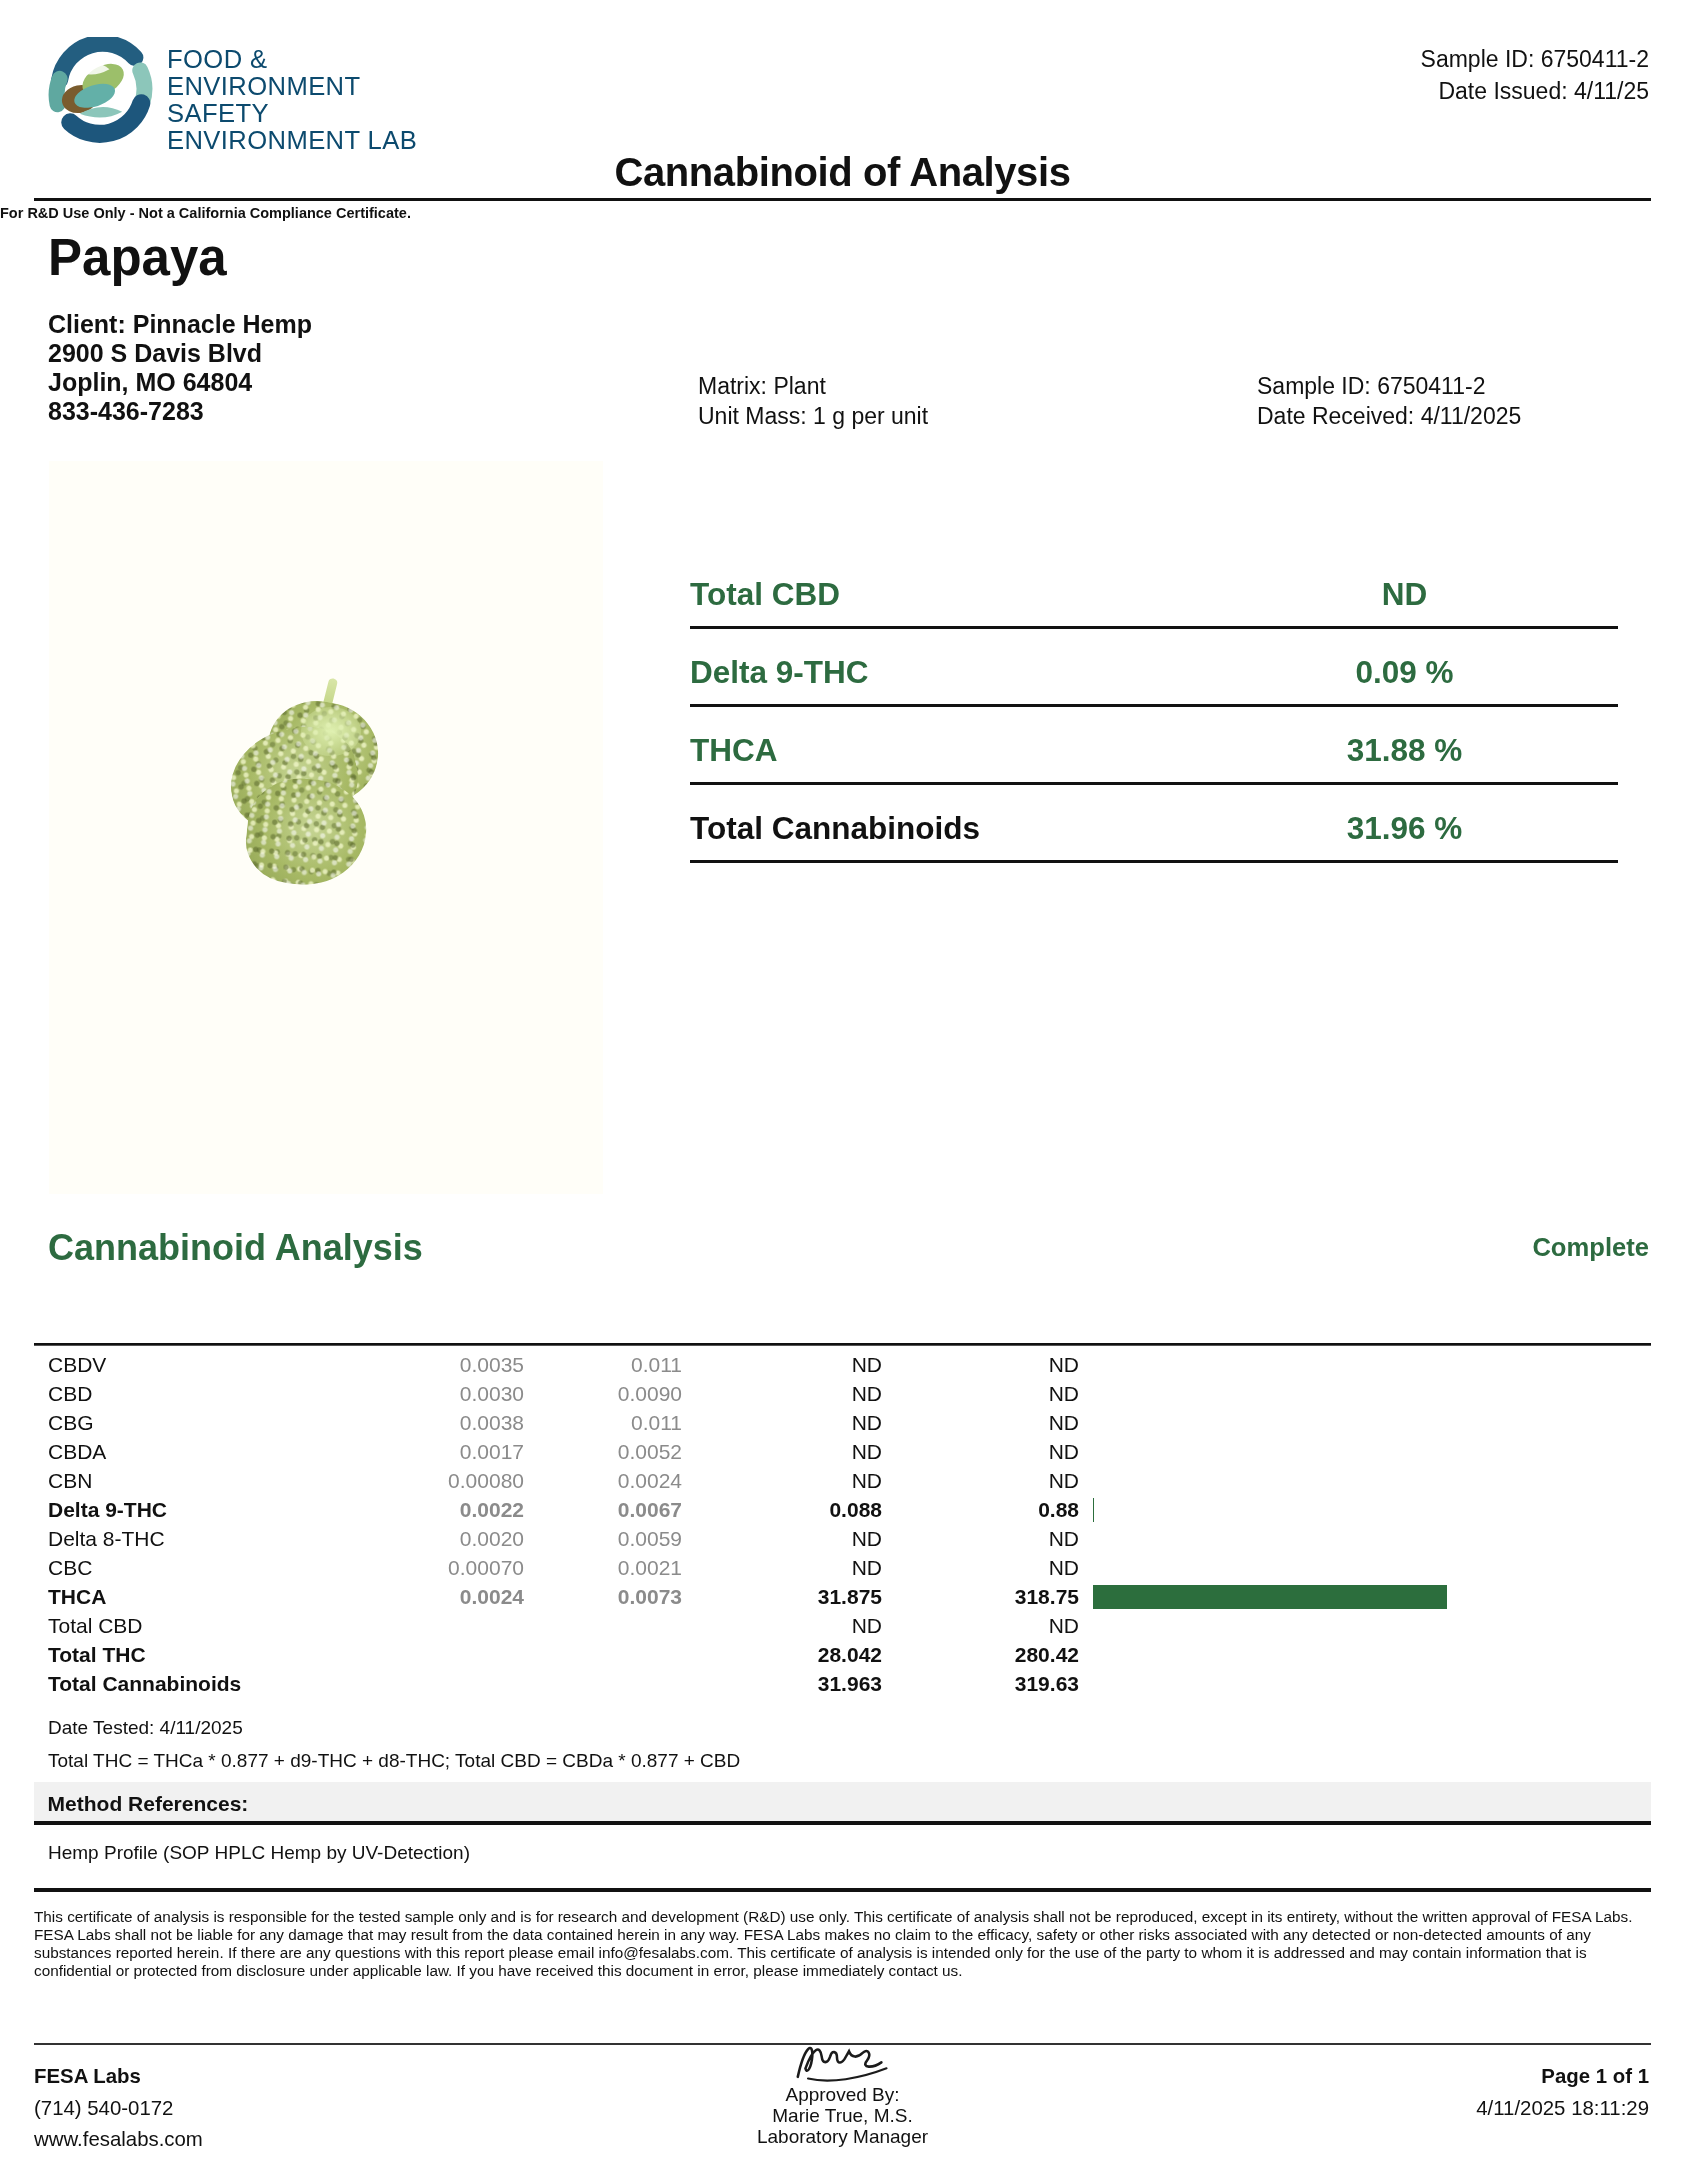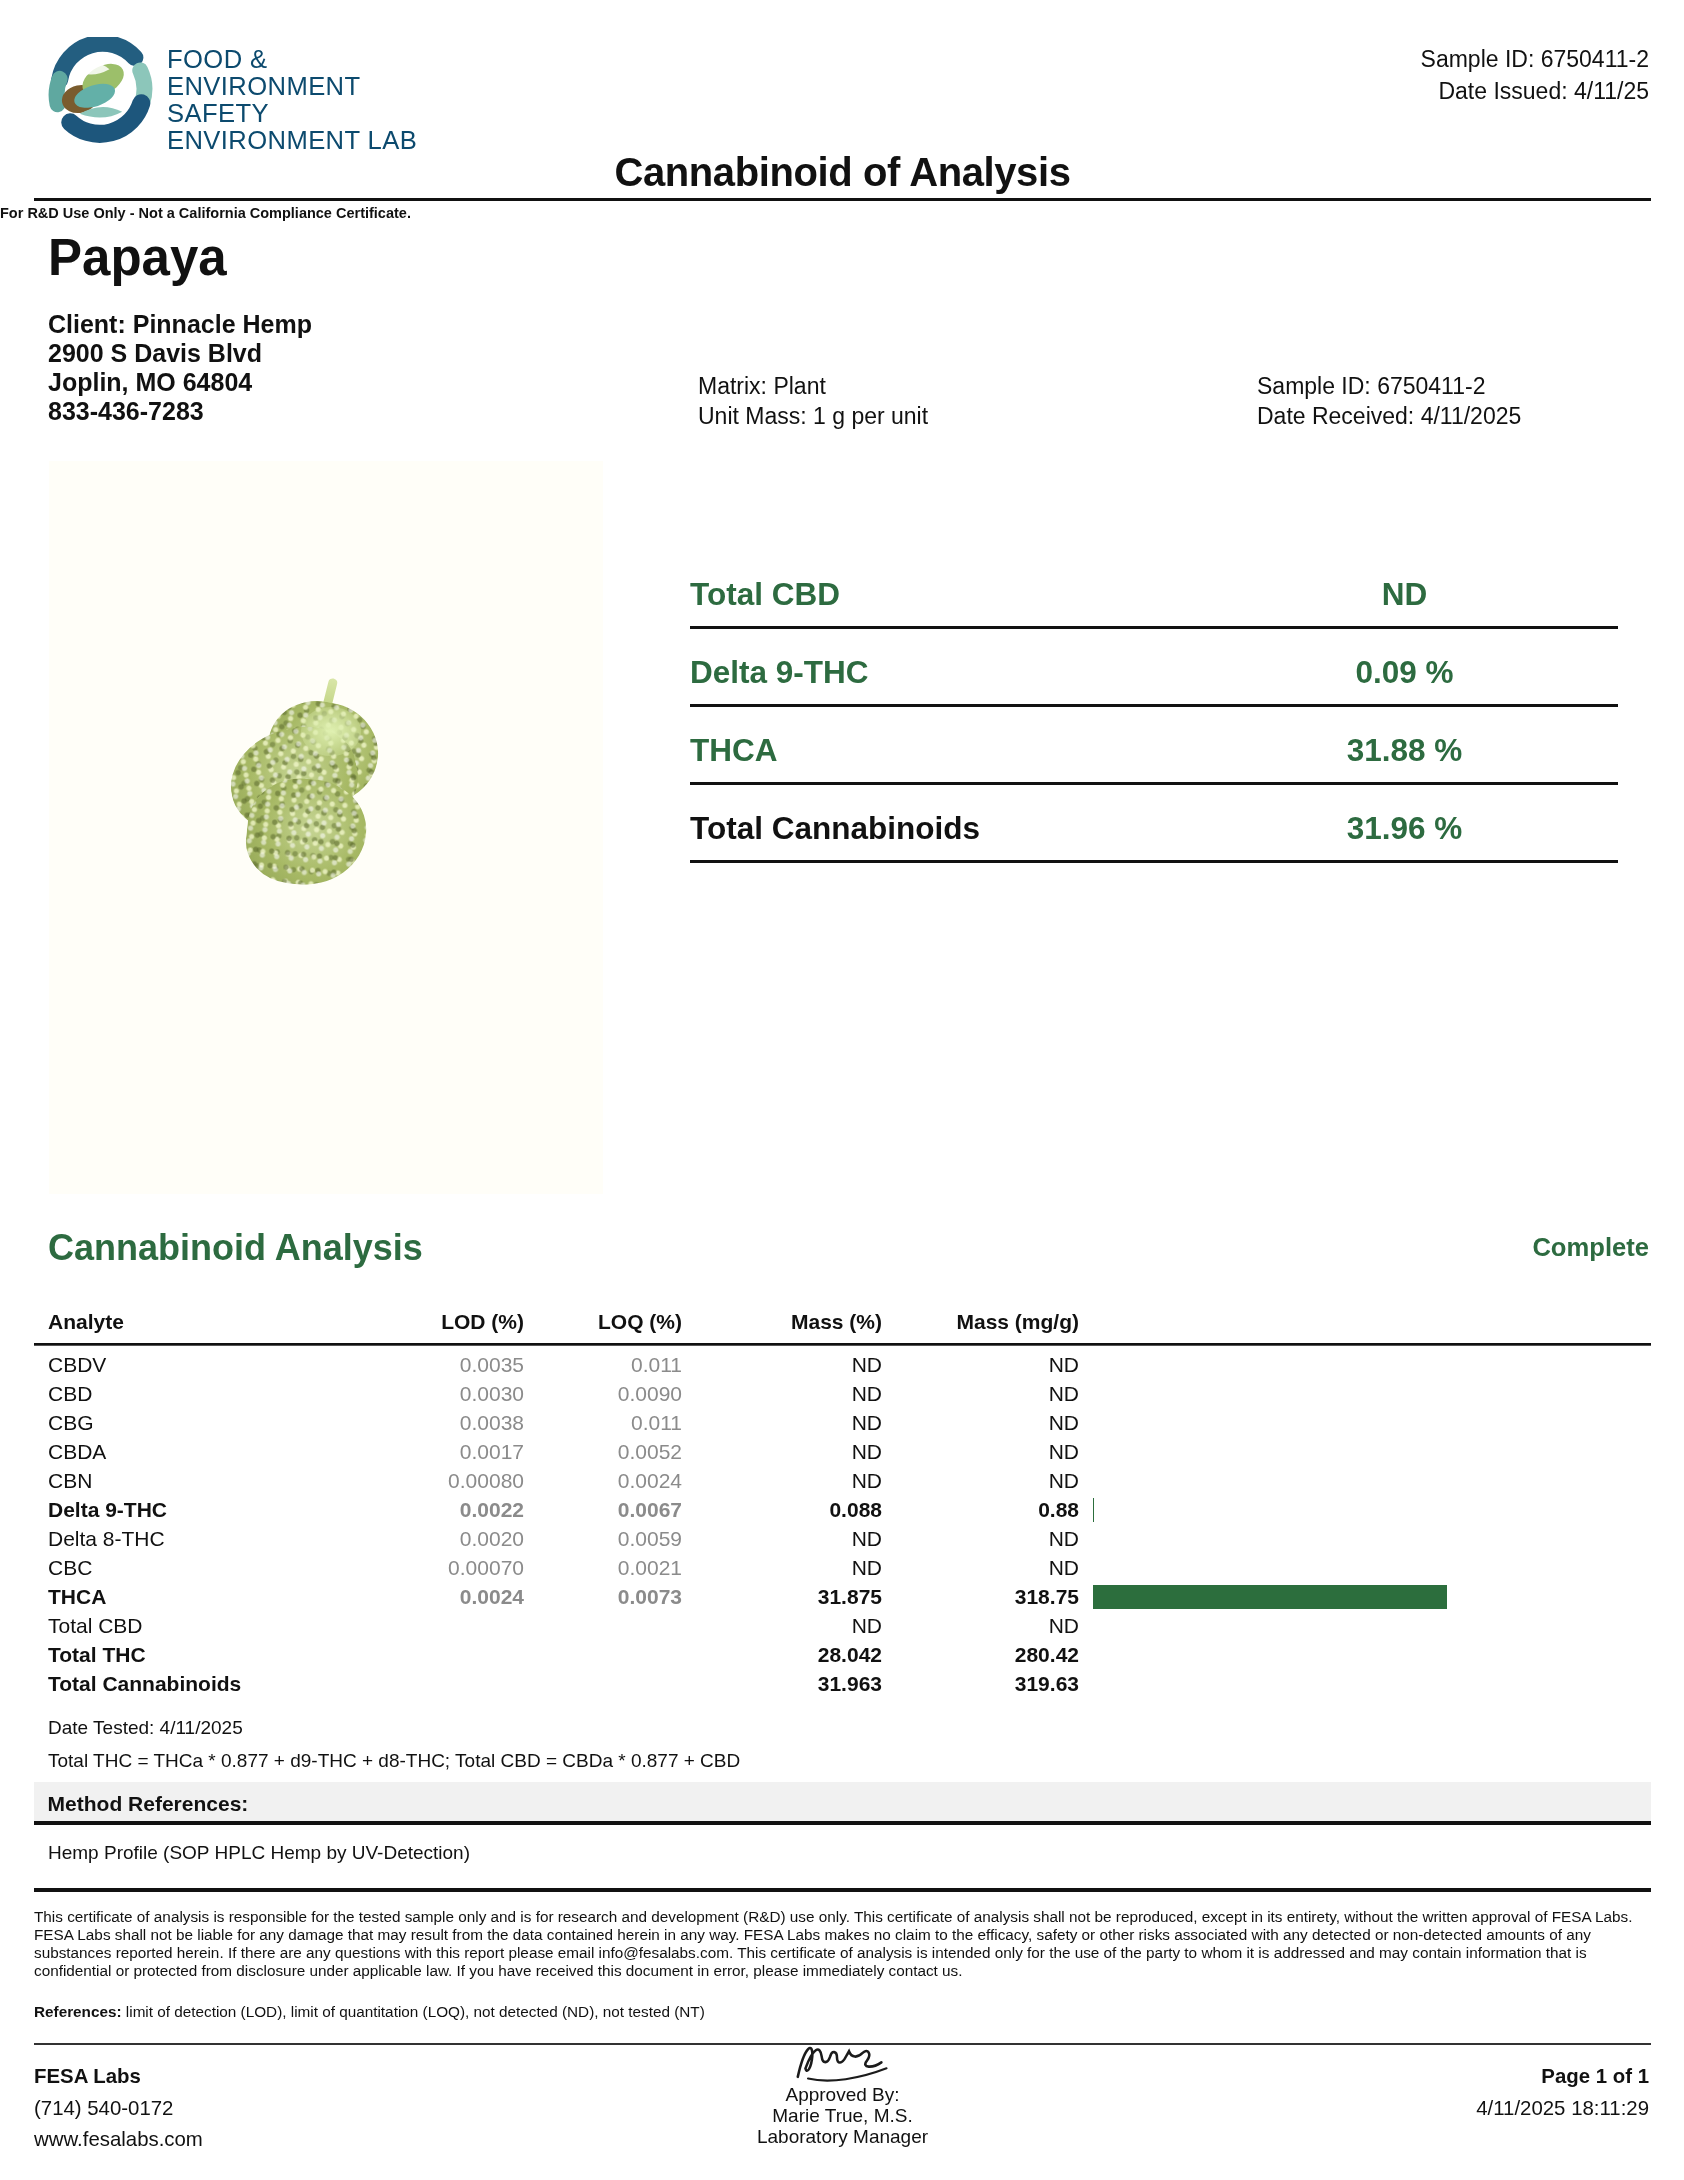--- a/index.html
+++ b/index.html
@@ -161,28 +161,20 @@
     </div>
     <div class="srow sr4">
       <span class="lbl black">Total Cannabinoids</span>
       <span class="val">31.96 %</span>
     </div>
   </div>
 
   <div class="section-title">Cannabinoid Analysis</div>
   <div class="status">Complete</div>
 
-  <div class="ahead">
-    <div>Analyte</div>
-    <div>LOD (%)</div>
-    <div>LOQ (%)</div>
-    <div>Mass (%)</div>
-    <div>Mass (mg/g)</div>
-    <div></div>
-  </div>
   <div class="ahead-rule"></div>
   <div class="abody">
       <div class="arow">
         <div>CBDV</div>
         <div class="c-num gray">0.0035</div>
         <div class="c-num gray">0.011</div>
         <div class="c-num">ND</div>
         <div class="c-num">ND</div>
         <div class="c-bar"></div>
       </div>
@@ -281,23 +273,20 @@
     </div>
 
   <div class="note" style="top:1717px">Date Tested: 4/11/2025</div>
   <div class="note" style="top:1750px">Total THC = THCa * 0.877 + d9-THC + d8-THC; Total CBD = CBDa * 0.877 + CBD</div>
   <div class="method-band">
     <span>Method References:</span>
   </div>
   <div class="note" style="top:1842px">Hemp Profile (SOP HPLC Hemp by UV-Detection)</div>
   <div class="mid-rule"></div>
   <div class="disclaimer">This certificate of analysis is responsible for the tested sample only and is for research and development (R&amp;D) use only. This certificate of analysis shall not be reproduced, except in its entirety, without the written approval of FESA Labs. FESA Labs shall not be liable for any damage that may result from the data contained herein in any way. FESA Labs makes no claim to the efficacy, safety or other risks associated with any detected or non-detected amounts of any substances reported herein. If there are any questions with this report please email info@fesalabs.com. This certificate of analysis is intended only for the use of the party to whom it is addressed and may contain information that is confidential or protected from disclosure under applicable law. If you have received this document in error, please immediately contact us.</div>
-  <div class="references">
-    <b>References:</b><span> limit of detection (LOD), limit of quantitation (LOQ), not detected (ND), not tested (NT)</span>
-  </div>
 
   <div class="foot-rule"></div>
   <div class="foot-left">
     <div class="b">FESA Labs</div>
     <div>(714) 540-0172</div>
     <div>www.fesalabs.com</div>
   </div>
   <svg class="signature" width="128" height="55" viewBox="0 0 150 64">
     <path d="M22 50 C 30 14, 40 8, 39 26 C 38 38, 33 48, 31 40 C 40 16, 48 12, 50 26 C 51 35, 57 35, 60 26 C 62 19, 68 19, 68 28 C 68 35, 74 35, 78 27 L 82 20 C 85 28, 92 28, 98 22 C 104 16, 109 23, 103 31 C 96 40, 110 40, 120 33" fill="none" stroke="#1b1b1b" stroke-width="3" stroke-linecap="round"></path>
     <path d="M34 52 C 60 58, 95 52, 126 40" fill="none" stroke="#1b1b1b" stroke-width="2.5" stroke-linecap="round"></path>

